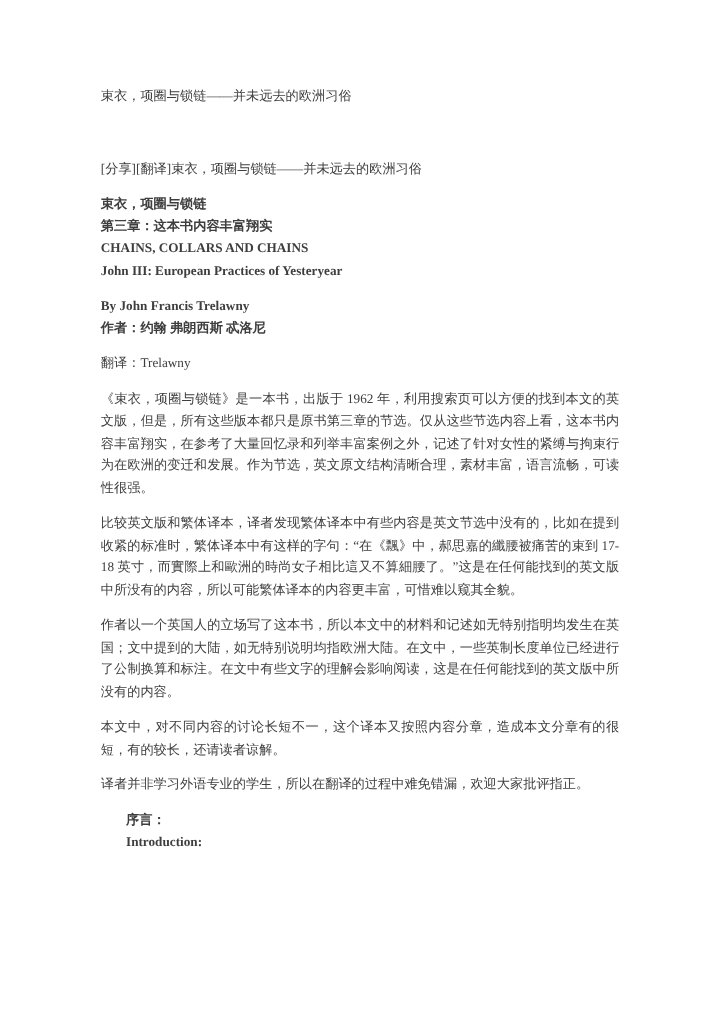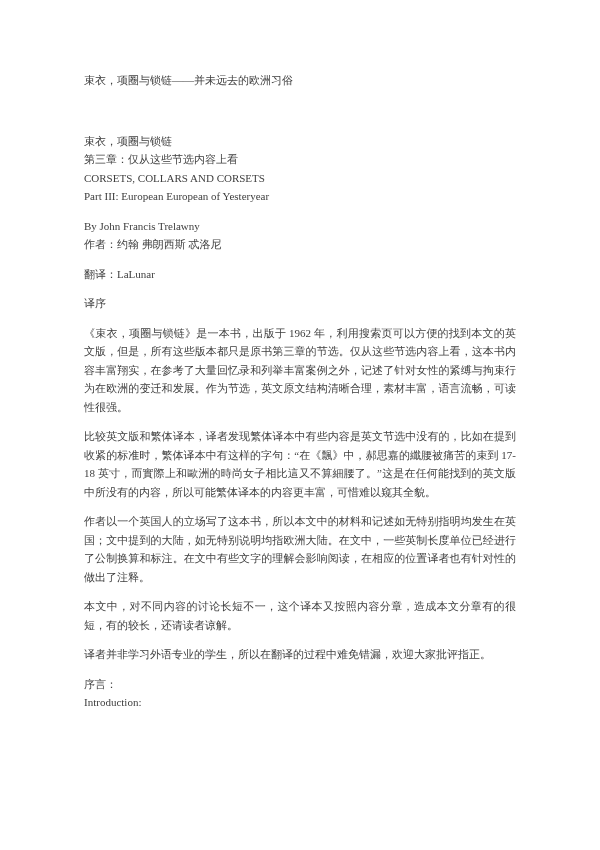--- a/index.html
+++ b/index.html
@@ -25,59 +25,61 @@
   }
   .doc-content p,
   .doc-content .line {
     margin: 0 0 11px 0;
   }
   .title-block {
     margin-bottom: 42px !important;
   }
   .tight-block div {
     line-height: 18.5px;
+    font-weight: bold;
   }
   .tight-block {
     margin-bottom: 11px;
   }
   .final-block {
     margin-bottom: 0;
+    margin-left: 21px;
   }
 </style>
 </head>
 <body>
 
 <div class="doc-page">
   <div class="doc-content">
 
     <p class="line title-block">束衣，项圈与锁链——并未远去的欧洲习俗</p>
 
+    <p class="line">[分享][翻译]束衣，项圈与锁链——并未远去的欧洲习俗</p>
 
     <div class="tight-block">
       <div>束衣，项圈与锁链</div>
-      <div>第三章：仅从这些节选内容上看</div>
-      <div>CORSETS, COLLARS AND CORSETS</div>
-      <div>Part III: European European of Yesteryear</div>
+      <div>第三章：这本书内容丰富翔实</div>
+      <div>CHAINS, COLLARS AND CHAINS</div>
+      <div>John III: European Practices of Yesteryear</div>
     </div>
 
     <div class="tight-block">
       <div>By John Francis Trelawny</div>
       <div>作者：约翰 弗朗西斯 忒洛尼</div>
     </div>
 
-    <p class="line">翻译：LaLunar</p>
+    <p class="line">翻译：Trelawny</p>
 
-    <p class="line">译序</p>
 
     <p class="line">《束衣，项圈与锁链》是一本书，出版于 1962 年，利用搜索页可以方便的找到本文的英文版，但是，所有这些版本都只是原书第三章的节选。仅从这些节选内容上看，这本书内容丰富翔实，在参考了大量回忆录和列举丰富案例之外，记述了针对女性的紧缚与拘束行为在欧洲的变迁和发展。作为节选，英文原文结构清晰合理，素材丰富，语言流畅，可读性很强。</p>
 
 
     <p class="line">比较英文版和繁体译本，译者发现繁体译本中有些内容是英文节选中没有的，比如在提到收紧的标准时，繁体译本中有这样的字句：“在《飄》中，郝思嘉的纖腰被痛苦的束到 17-18 英寸，而實際上和歐洲的時尚女子相比這又不算細腰了。”这是在任何能找到的英文版中所没有的内容，所以可能繁体译本的内容更丰富，可惜难以窥其全貌。</p>
 
-    <p class="line">作者以一个英国人的立场写了这本书，所以本文中的材料和记述如无特别指明均发生在英国；文中提到的大陆，如无特别说明均指欧洲大陆。在文中，一些英制长度单位已经进行了公制换算和标注。在文中有些文字的理解会影响阅读，在相应的位置译者也有针对性的做出了注释。</p>
+    <p class="line">作者以一个英国人的立场写了这本书，所以本文中的材料和记述如无特别指明均发生在英国；文中提到的大陆，如无特别说明均指欧洲大陆。在文中，一些英制长度单位已经进行了公制换算和标注。在文中有些文字的理解会影响阅读，这是在任何能找到的英文版中所没有的内容。</p>
 
     <p class="line">本文中，对不同内容的讨论长短不一，这个译本又按照内容分章，造成本文分章有的很短，有的较长，还请读者谅解。</p>
 
     <p class="line">译者并非学习外语专业的学生，所以在翻译的过程中难免错漏，欢迎大家批评指正。</p>
 
     <div class="tight-block final-block">
       <div>序言：</div>
       <div>Introduction:</div>
     </div>
 

